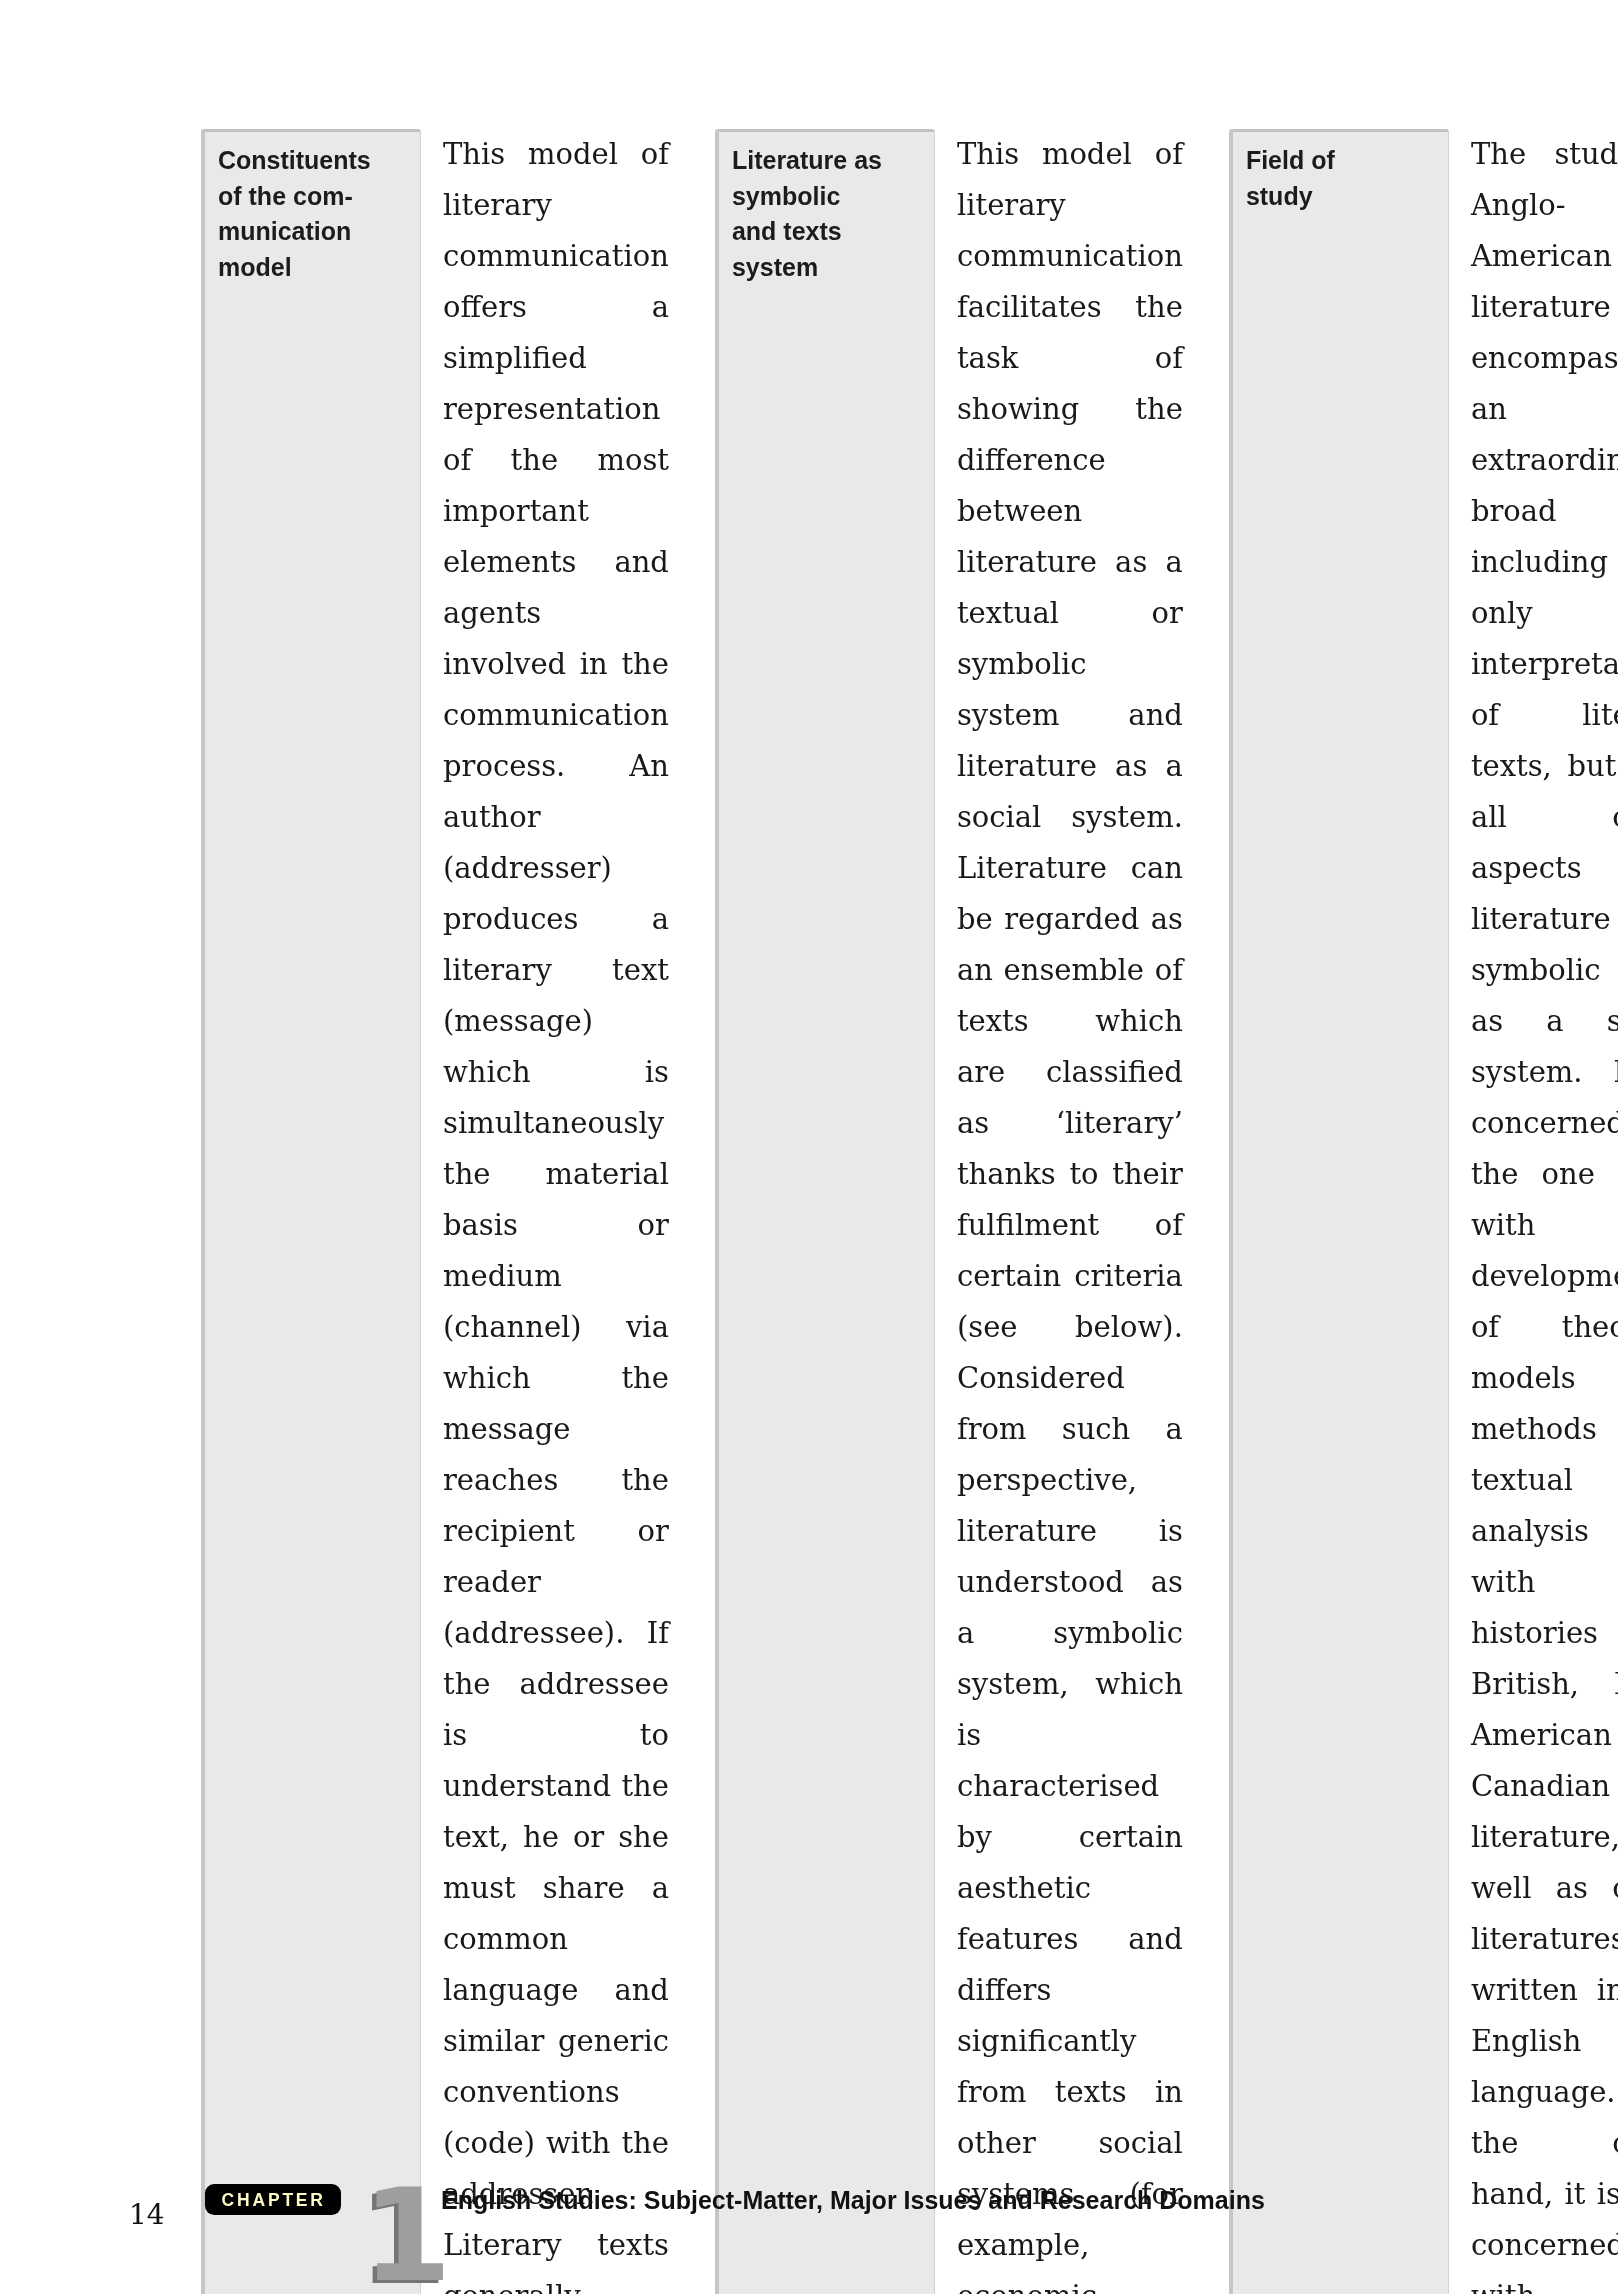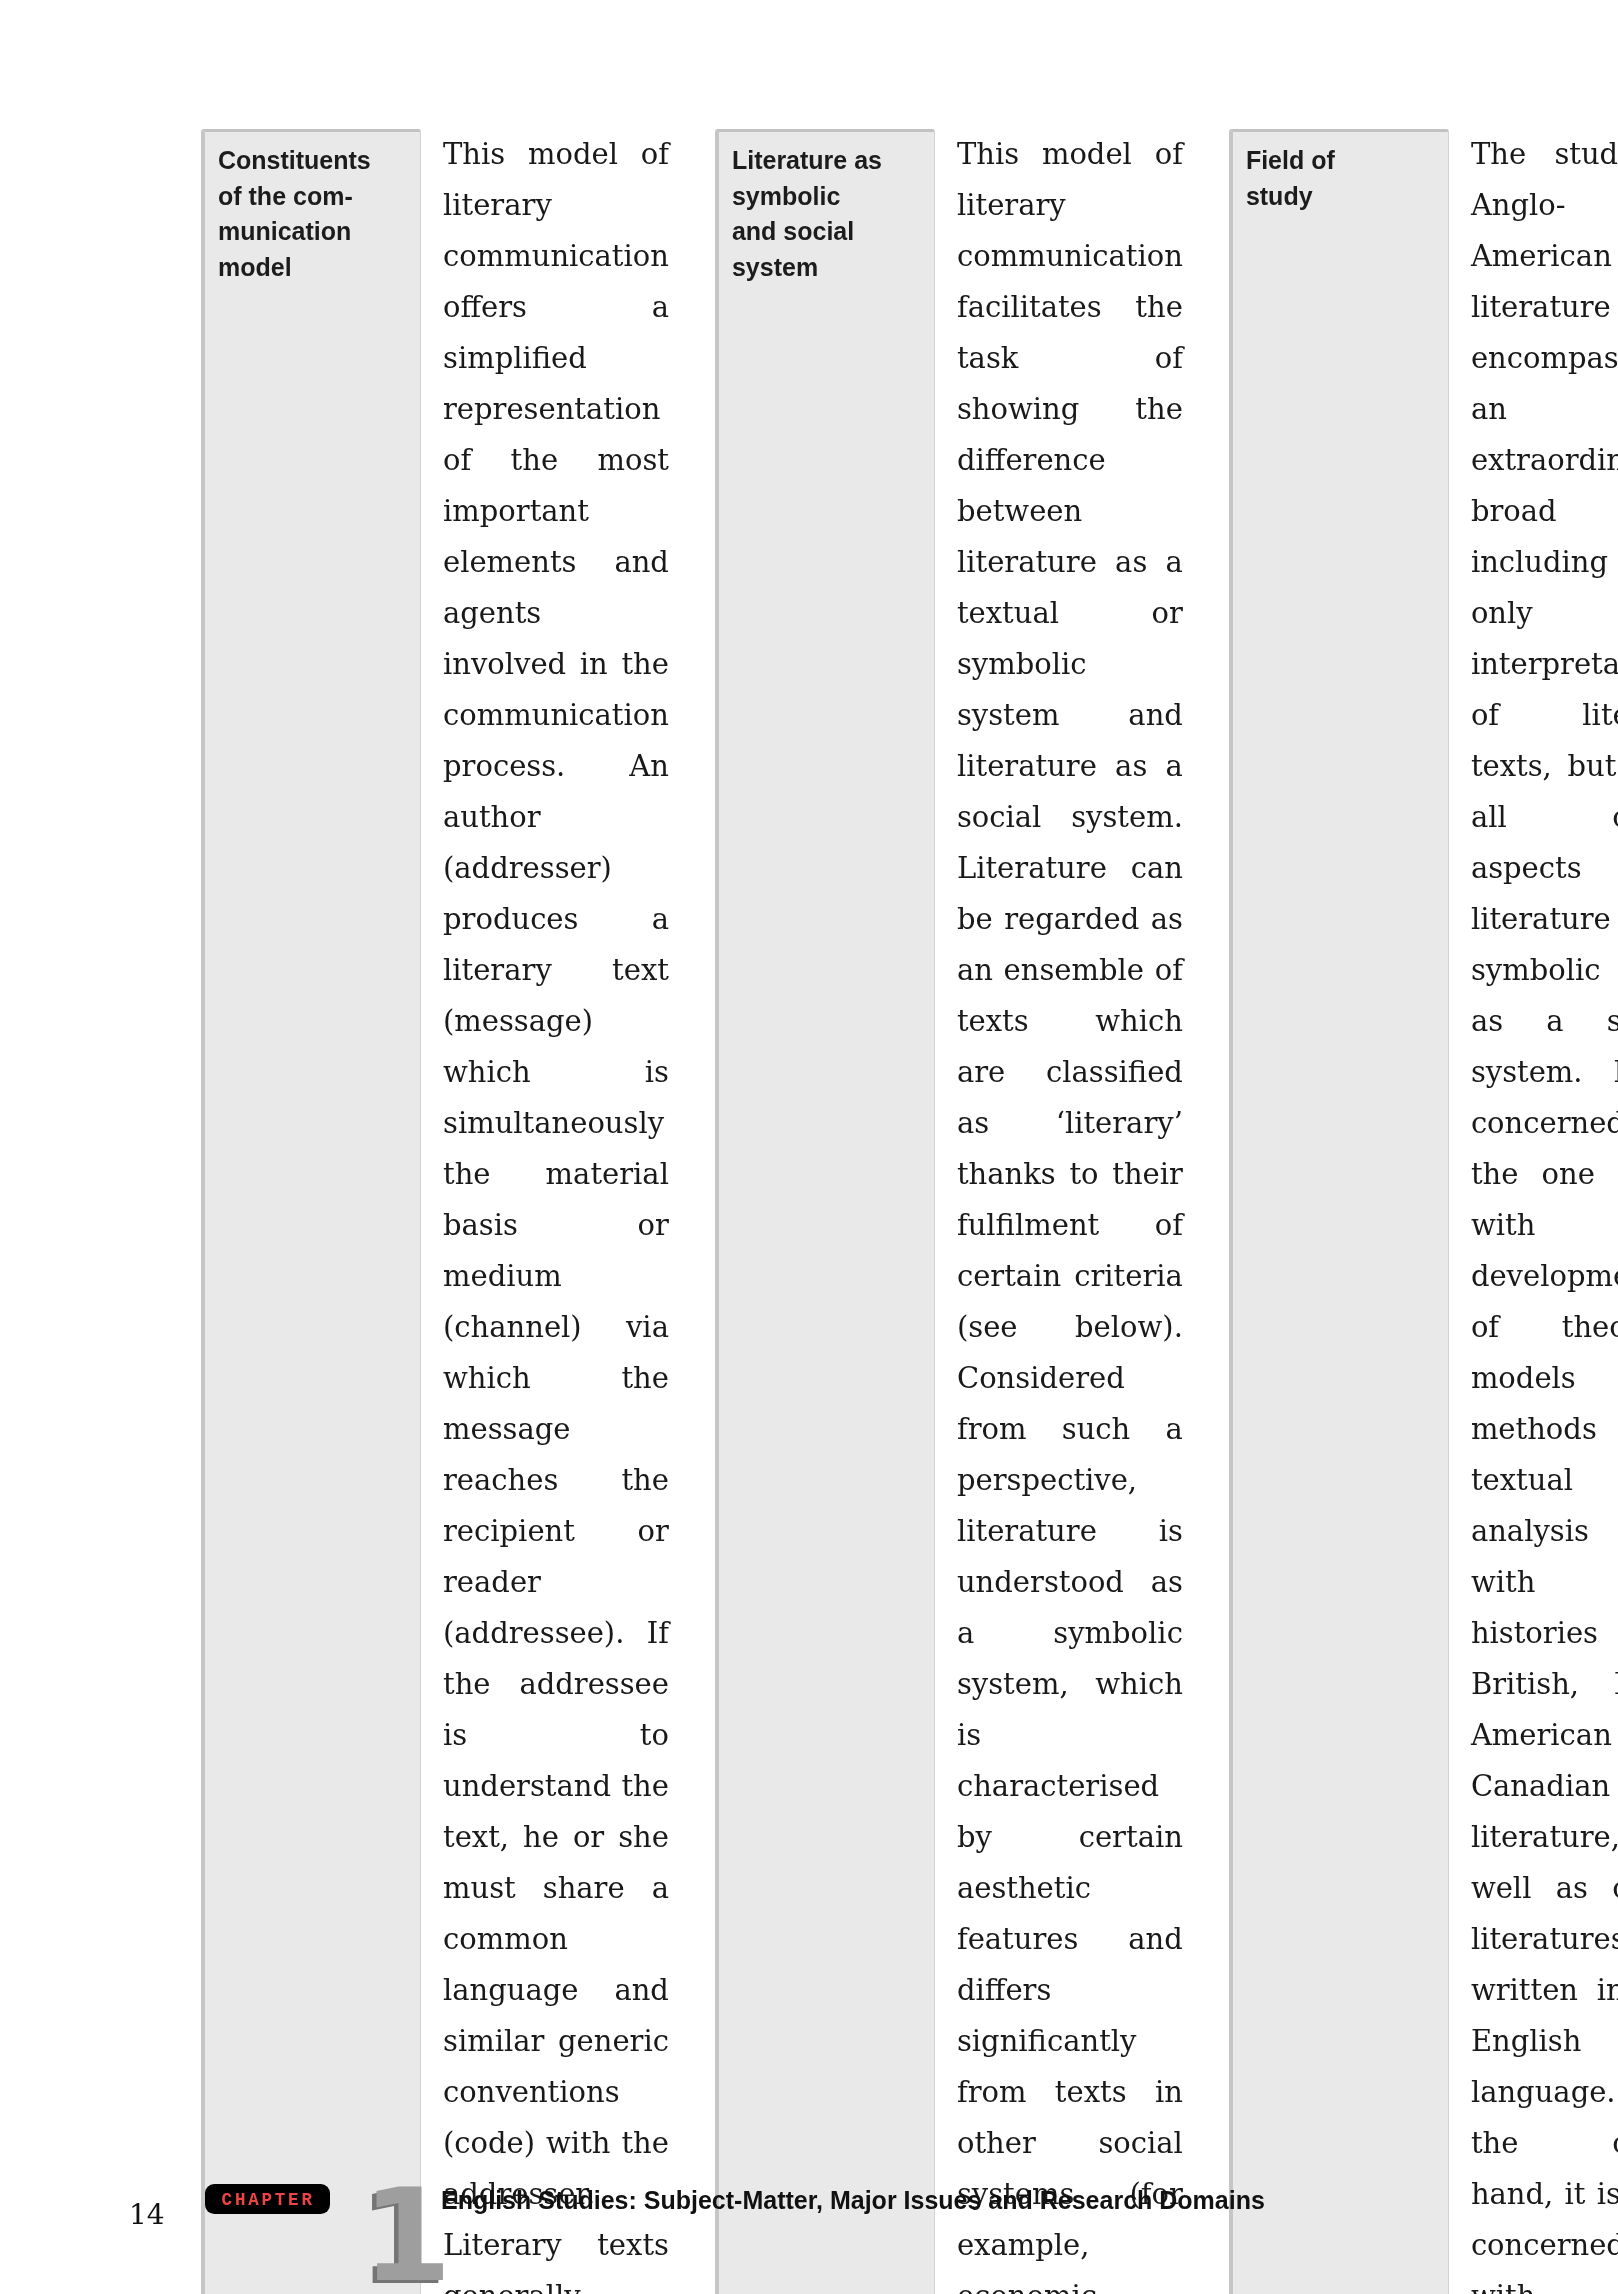--- a/index.html
+++ b/index.html
@@ -77,22 +77,22 @@
     font-size: 28px;
     color: #111111;
     margin-top: 16px;
   }
 
   .chapter-badge {
     position: absolute;
     left: 205px;
     top: 13px;
     background: #000000;
-    color: #ef4444;
-    font-family: Liberation Mono, monospace;
+    color: #fef9c3;
+    font-family: Liberation Sans, sans-serif;
     font-weight: bold;
     font-size: 17.5px;
     letter-spacing: 2.8px;
     padding: 5.5px 14.8px 4.6px 16.6px;
     border-radius: 9.2px;
   }
 
   .chapter-number {
     position: absolute;
     left: 362px;
@@ -129,21 +129,21 @@
 munication
 model</span>
       </aside>
       <p class="body-text">This model of literary communication offers a simplified representation of the most important elements and agents involved in the communication process. An author (addresser) produces a literary text (message) which is simultaneously the material basis or medium (channel) via which the message reaches the recipient or reader (addressee). If the addressee is to understand the text, he or she must share a common language and similar generic conventions (code) with the addresser. Literary texts generally incorporate references to the historical or contemporary reality (context), but these references are subject to techniques of aesthetic mediation.</p>
     </section>
 
     <section class="row">
       <aside class="label-box">
         <span class="label-text">Literature as
 symbolic
-and social
+and texts
 system</span>
       </aside>
       <p class="body-text">This model of literary communication facilitates the task of showing the difference between literature as a textual or symbolic system and literature as a social system. Literature can be regarded as an ensemble of texts which are classified as ‘literary’ thanks to their fulfilment of certain criteria (see below). Considered from such a perspective, literature is understood as a symbolic system, which is characterised by certain aesthetic features and differs significantly from texts in other social systems (for example, economic, legal, academic, and so on). The approaches and methods of textual analysis introduced in the following chapters are concerned with the investigation of literature as a symbolic system. However, the extended social sphere of the literary institutions can also be the subject of investigation, as a social system which is composed not merely of literary texts, but also of a variety of agents, roles and institutions.</p>
     </section>
 
     <section class="row">
       <aside class="label-box">
         <span class="label-text">Field of
 study</span>
       </aside>

